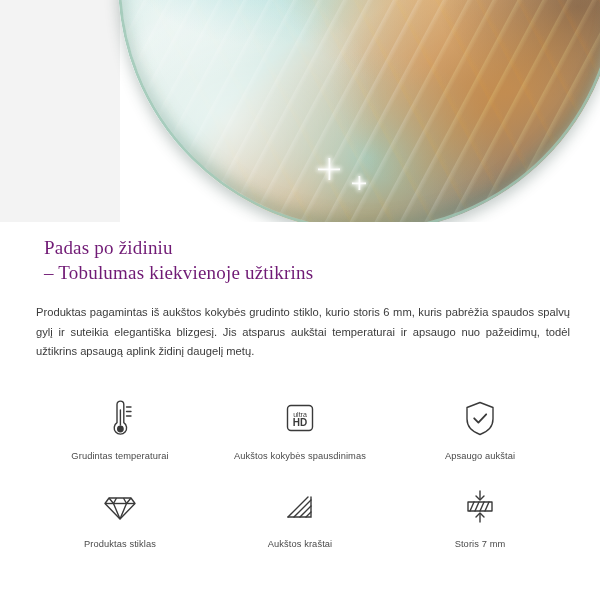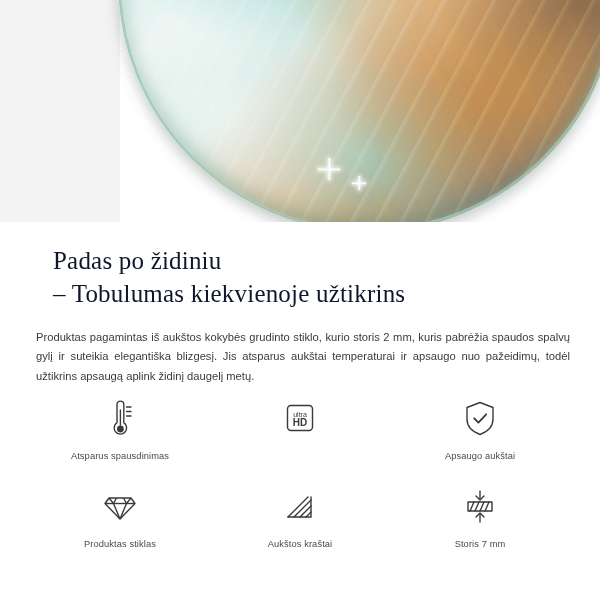--- a/index.html
+++ b/index.html
@@ -105,25 +105,25 @@
 
   
   .content {
     position: absolute;
     left: 36px;
     top: 228px;
     width: 536px;
   }
   .headline {
     font-family: "Liberation Serif", serif;
-    font-size: 25px;
+    font-size: 19px;
     line-height: 1.3;
-    color: #0f172a;
+    color: #701a75;
     font-weight: 400;
-    margin: 17px;
+    margin: 8px;
     letter-spacing: 0.2px;
   }
   .headline .line2 { display: block; }
 
   .body-copy {
     margin: 18px 0 0 0;
     font-size: 11.2px;
     line-height: 1.72;
     color: #3b3b3b;
     text-align: justify;
@@ -176,49 +176,50 @@
     </div>
     <span class="sparkle s1"></span>
     <span class="sparkle s2"></span>
   </div>
 
   <div class="content">
     <h1 class="headline">
       <span>Padas po židiniu</span>
       <span class="line2">– Tobulumas kiekvienoje užtikrins</span>
     </h1>
-    <p class="body-copy">Produktas pagamintas iš aukštos kokybės grudinto stiklo, kurio storis 2 mm, kuris pabrėžia spaudos spalvų gylį ir suteikia elegantiška blizgesį. Jis atsparus aukštai temperaturai ir apsaugo nuo pažeidimų, todėl užtikrins apsaugą aplink židinį daugelį metų.</p>
+    <p class="body-copy">Produktas pagamintas iš aukštos kokybės grudinto stiklo, kurio storis 6 mm, kuris pabrėžia spaudos spalvų gylį ir suteikia elegantiška blizgesį. Jis atsparus aukštai temperaturai ir apsaugo nuo pažeidimų, todėl užtikrins apsaugą aplink židinį daugelį metų.</p>
   </div>
 
   <div class="features">
 
     <div class="feature">
       <div class="ico">
         <svg width="34" height="42" viewBox="0 0 34 42">
           <g fill="none" stroke="#3a3a3a" stroke-width="1.4" stroke-linecap="round">
             <path d="M14 6.5a3.4 3.4 0 0 1 6.8 0v18.2a6.2 6.2 0 1 1-6.8 0z"></path>
             <line x1="17.4" y1="12" x2="17.4" y2="27"></line>
             <line x1="23.5" y1="9" x2="28" y2="9"></line>
             <line x1="23.5" y1="13.5" x2="28" y2="13.5"></line>
             <line x1="23.5" y1="18" x2="28" y2="18"></line>
           </g>
           <circle cx="17.4" cy="31" r="3.4" fill="#3a3a3a"></circle>
         </svg>
       </div>
-      <div class="cap">Atsparus spausdinimas</div>
+      <div class="cap">Grudintas temperaturai</div>
     </div>
 
     <div class="feature">
       <div class="ico">
         <svg width="36" height="38" viewBox="0 0 36 38">
           <rect x="5.5" y="5.5" width="25" height="25" rx="3.5" fill="none" stroke="#3a3a3a" stroke-width="1.4"></rect>
           <text x="18" y="16.5" text-anchor="middle" font-family="Liberation Sans, sans-serif" font-size="7" fill="#3a3a3a">ultra</text>
           <text x="18" y="26" text-anchor="middle" font-family="Liberation Sans, sans-serif" font-size="10" font-weight="bold" fill="#3a3a3a">HD</text>
         </svg>
       </div>
+      <div class="cap">Aukštos kokybės spausdinimas</div>
     </div>
 
     <div class="feature">
       <div class="ico">
         <svg width="36" height="42" viewBox="0 0 36 42">
           <path d="M18 4.5 L31 9.5 V21c0 8.2-6.1 13-13 15.5C11.1 34 5 29.2 5 21V9.5z" fill="none" stroke="#3a3a3a" stroke-width="1.4" stroke-linejoin="round"></path>
           <path d="M12.2 20.3 L16.4 24.6 L24.2 16.3" fill="none" stroke="#3a3a3a" stroke-width="1.8" stroke-linecap="round" stroke-linejoin="round"></path>
         </svg>
       </div>
       <div class="cap">Apsaugo aukštai</div>

